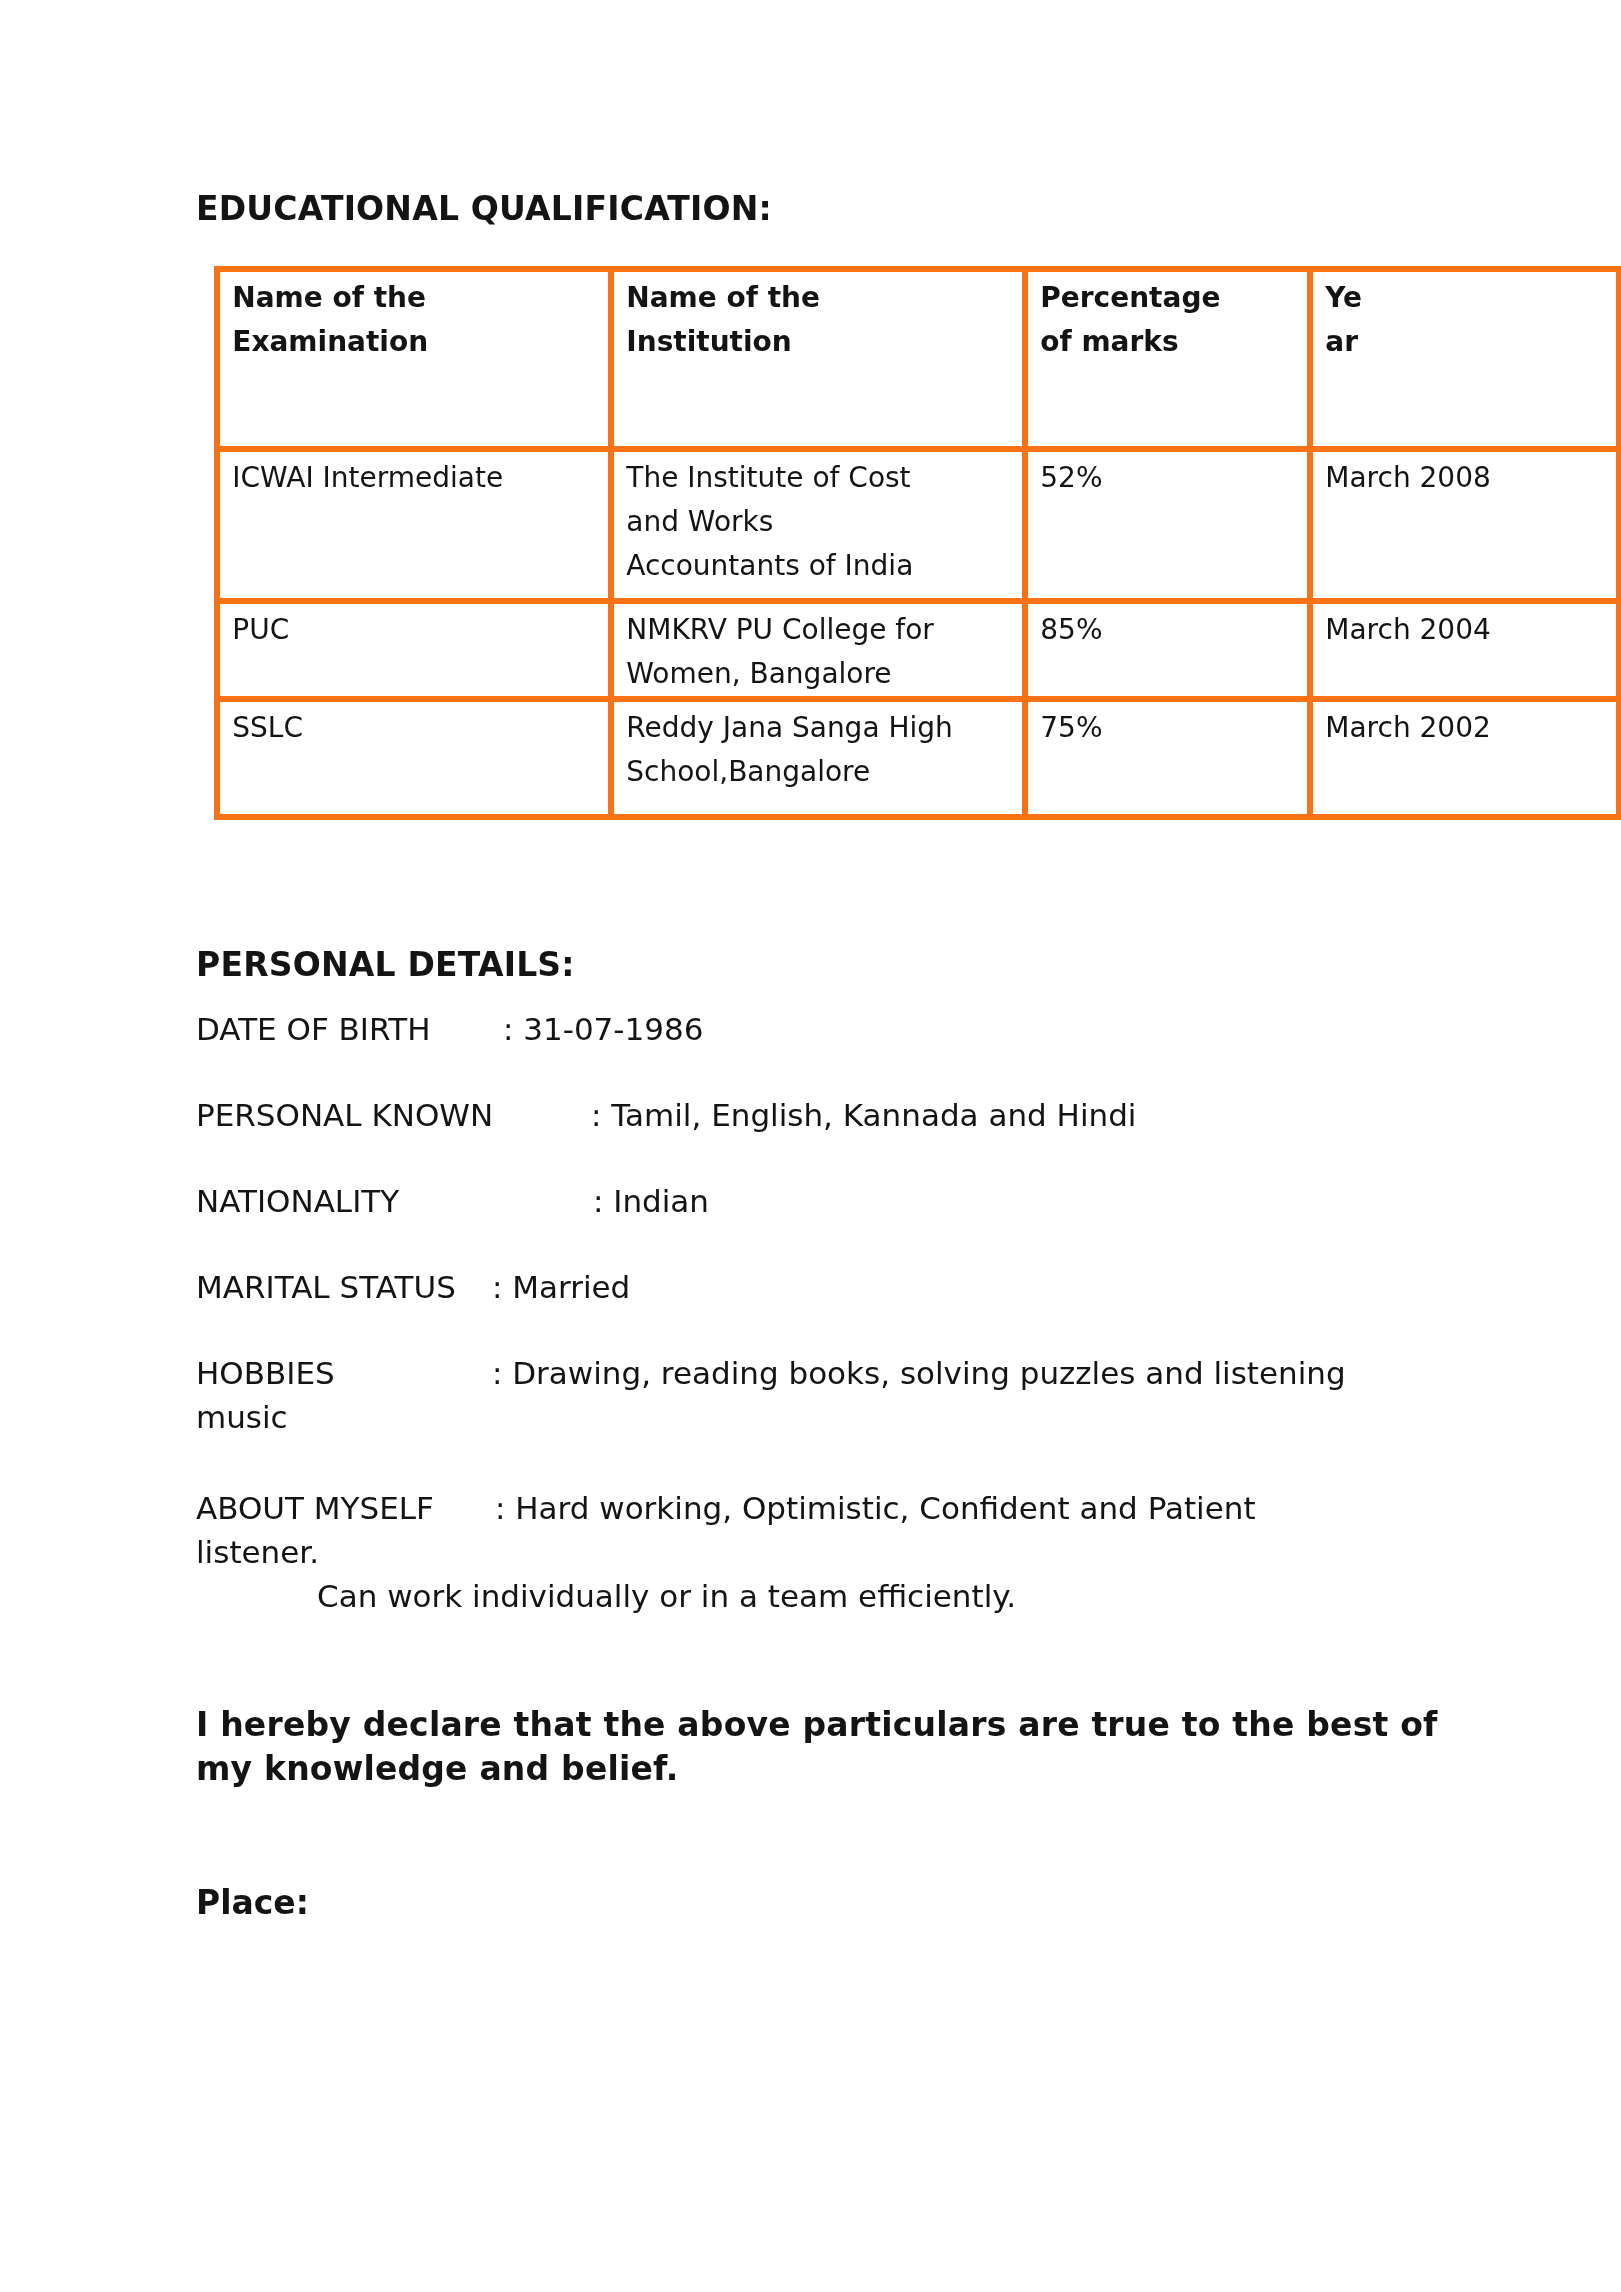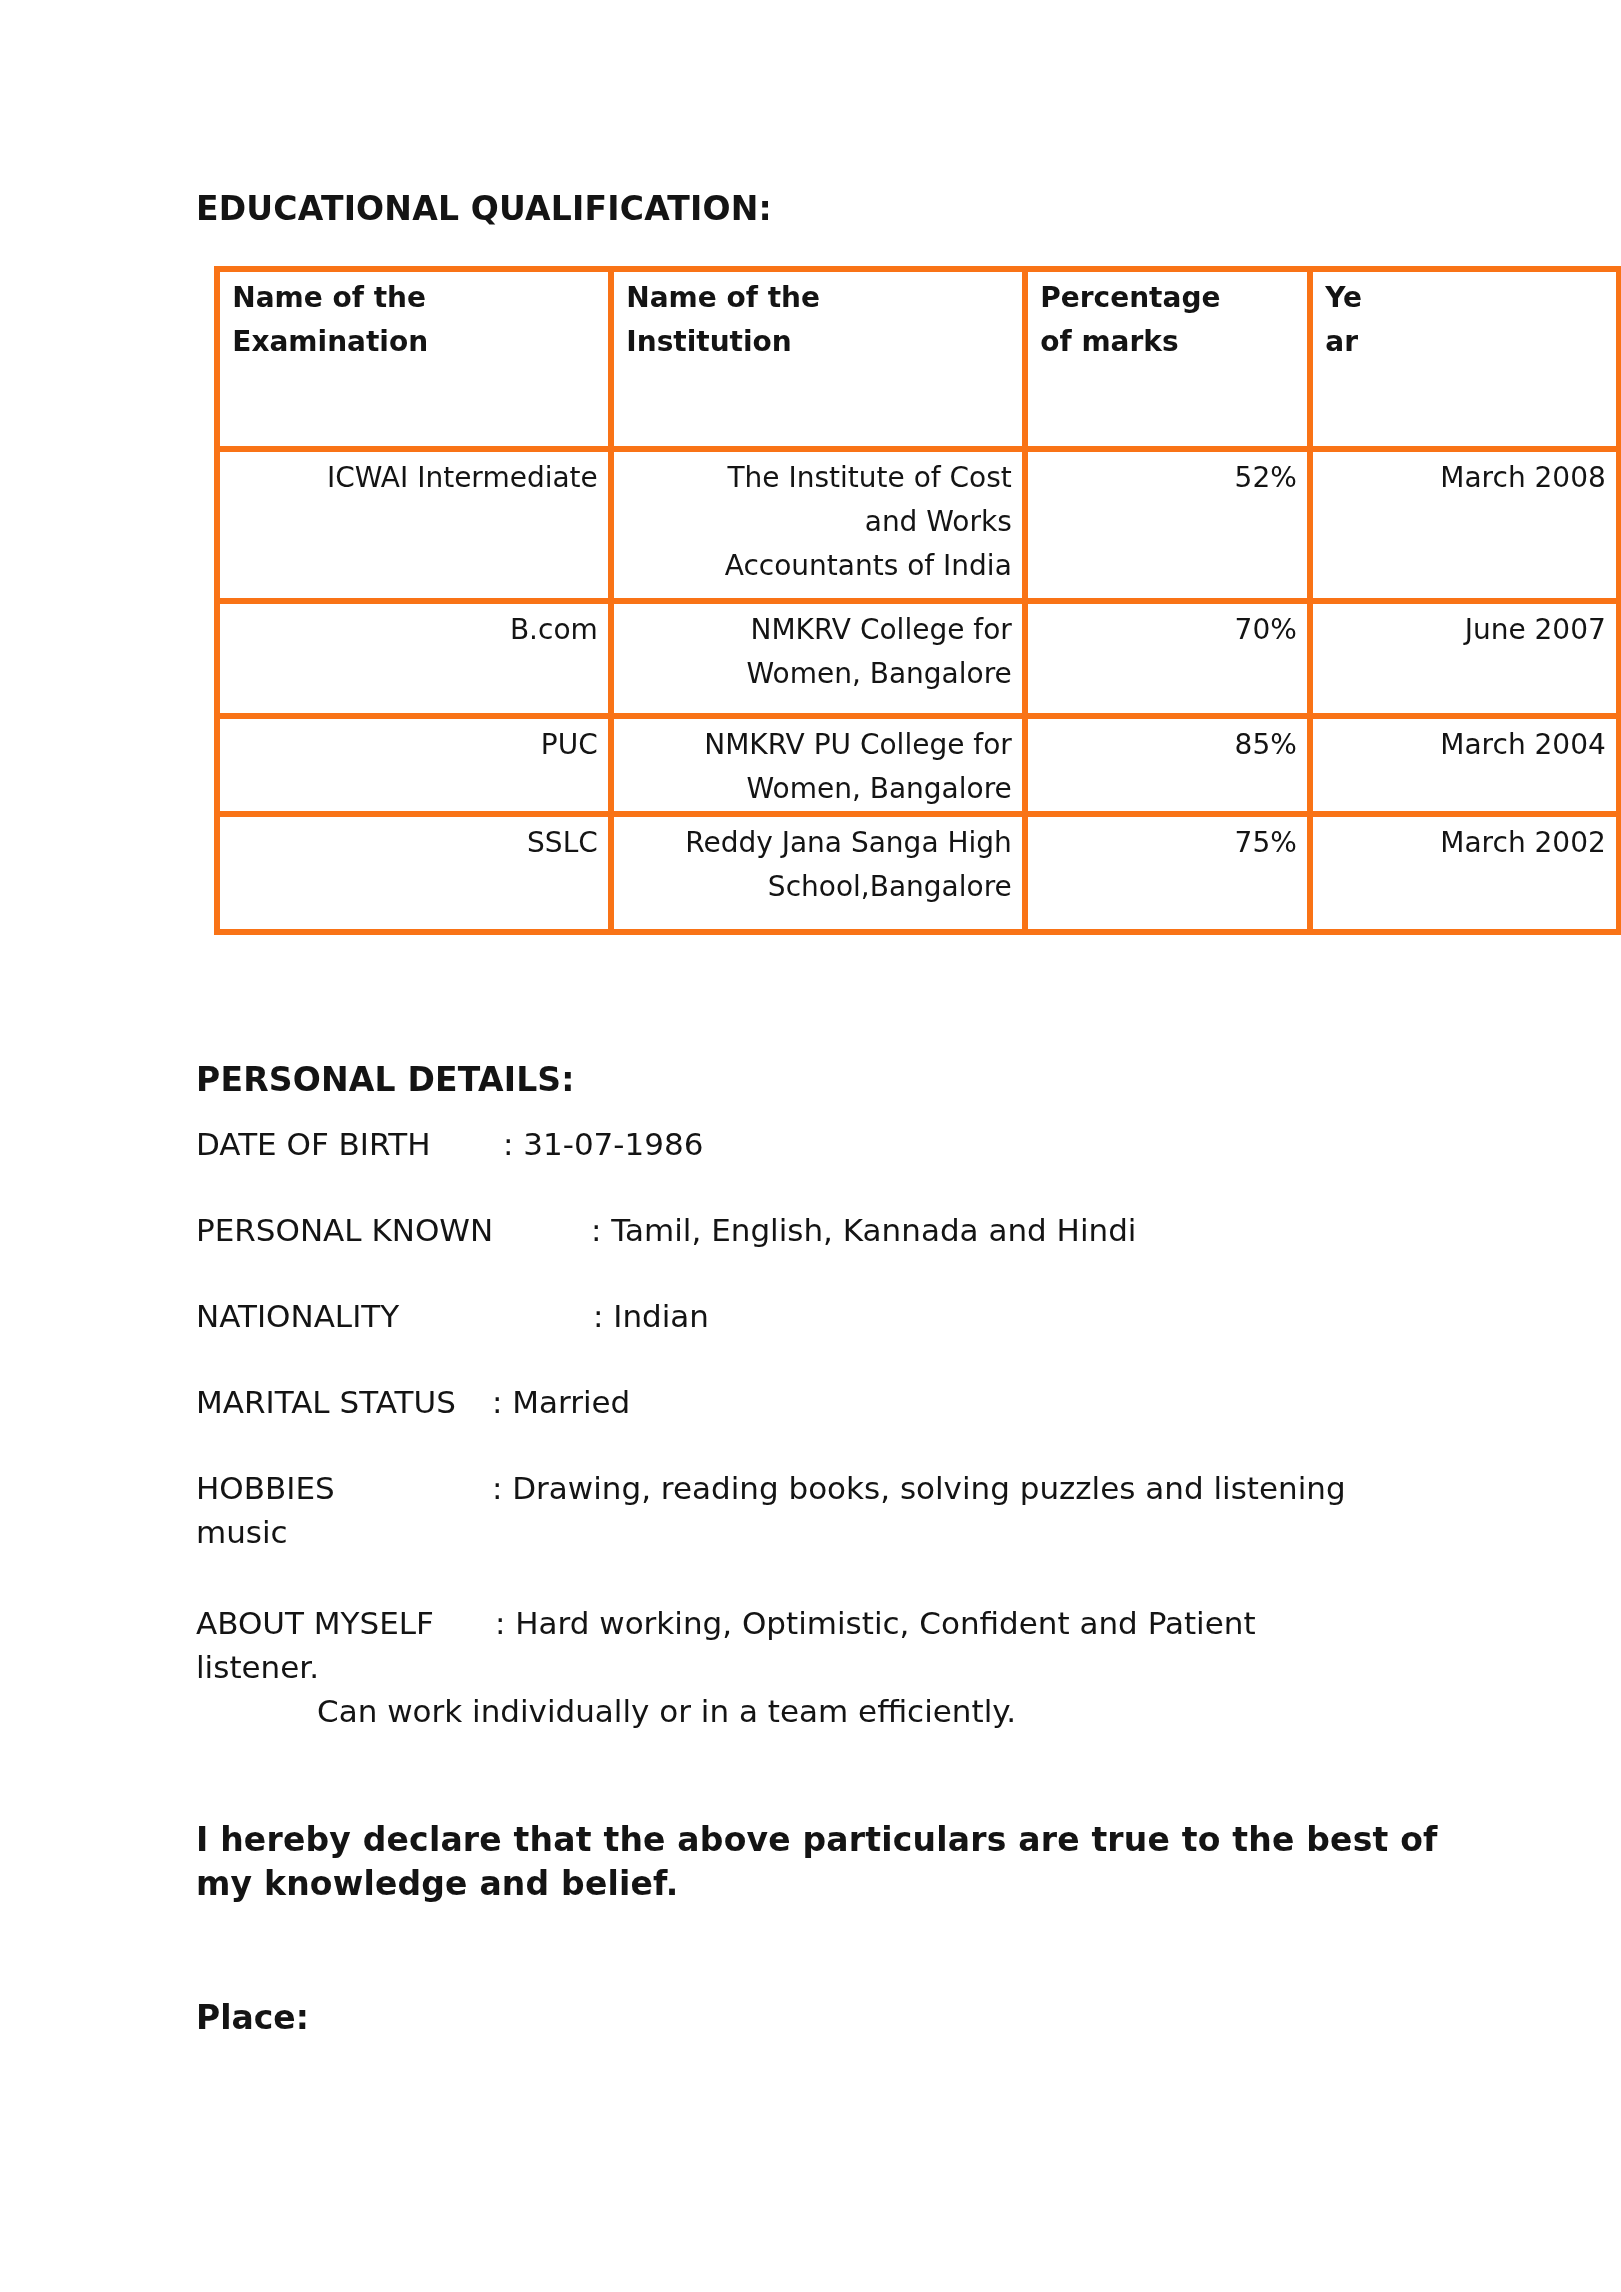--- a/index.html
+++ b/index.html
@@ -27,21 +27,21 @@
   }
   table.edu th, table.edu td{
     border:6px solid #f97316;
     vertical-align:top;text-align:left;
     padding:3.9px 9.8px 0 12.7px;
     font-size:28px;line-height:44px;
     white-space:pre-line;
     overflow:hidden;
   }
   table.edu th{font-weight:bold;}
-  table.edu td{font-weight:normal;text-align:right;}
+  table.edu td{font-weight:normal;}
   tr.hdr{height:180px;}
   tr.tr1{height:152px;}
   tr.tr2{height:115px;}
   tr.tr3{height:78px;}
   tr.tr4{height:118px;border-radius:16px;}
   col.c1{width:394px;} col.c2{width:414px;} col.c3{width:285px;} col.c4{width:309px;}
 
   
   .detail-row{font-size:31px;line-height:44px;margin:42px 0 0 0;}
   .detail-row .lbl{display:inline-block;vertical-align:top;}
@@ -94,27 +94,20 @@
 ar</th>
       </tr>
       <tr class="tr1">
         <td>ICWAI Intermediate</td>
         <td>The Institute of Cost
 and Works
 Accountants of India</td>
         <td>52%</td>
         <td>March 2008</td>
       </tr>
-      <tr class="tr2">
-        <td>B.com</td>
-        <td>NMKRV College for
-Women, Bangalore</td>
-        <td>70%</td>
-        <td>June 2007</td>
-      </tr>
       <tr class="tr3">
         <td>PUC</td>
         <td>NMKRV PU College for
 Women, Bangalore</td>
         <td>85%</td>
         <td>March 2004</td>
       </tr>
       <tr class="tr4">
         <td>SSLC</td>
         <td>Reddy Jana Sanga High

